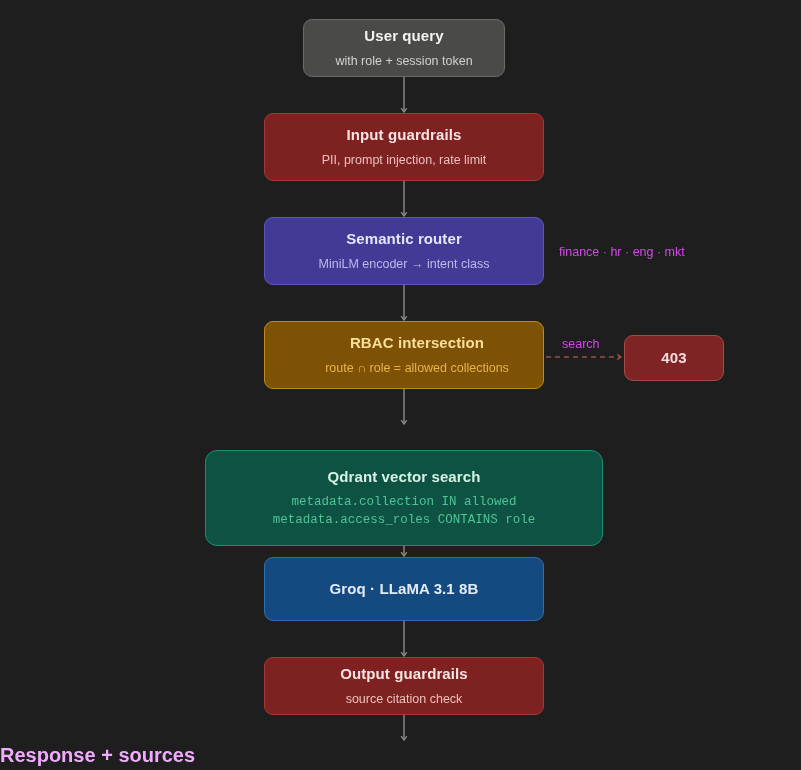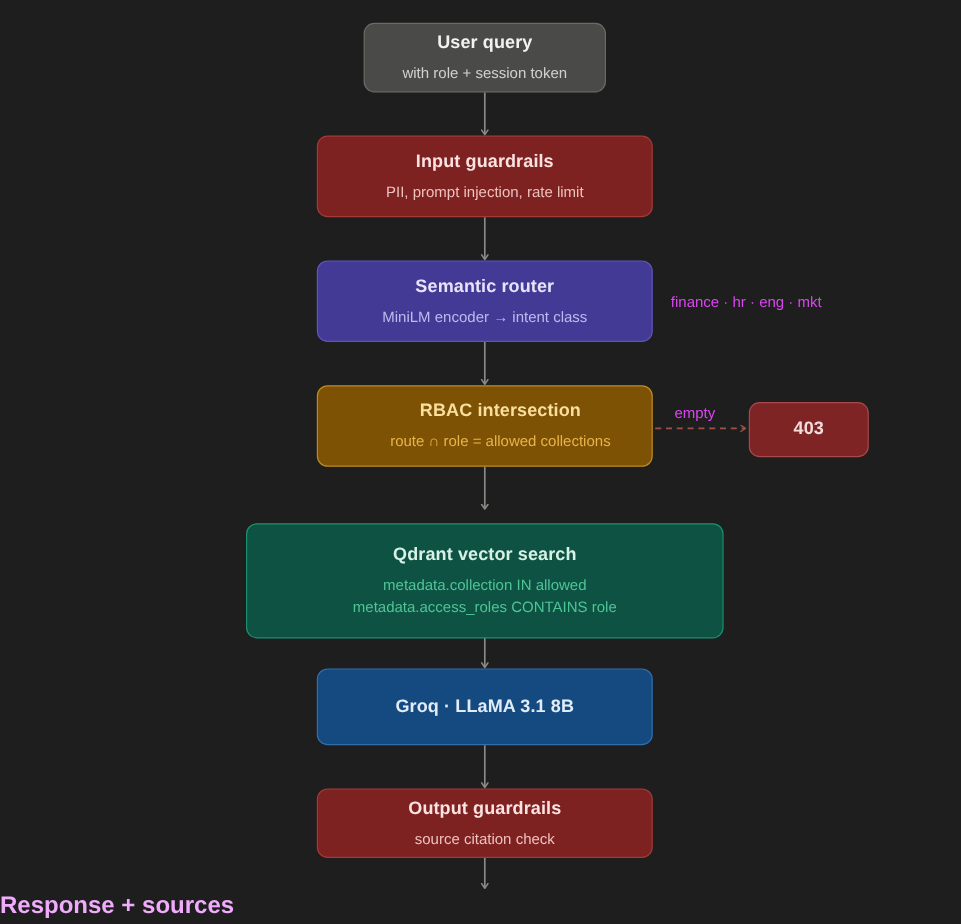--- a/index.html
+++ b/index.html
@@ -76,21 +76,21 @@
     padding-left: 40px;
   }
   .n-rbac .title { color: #fadf9c; }
   .n-rbac .sub   { color: #e8b44a; }
 
   .n-qdrant {
     background: #0e5244;
     border-color: #1e8e70;
   }
   .n-qdrant .title { color: #d5f2e4; }
-  .n-qdrant .sub   { color: #4fc495; }
+  .n-qdrant .sub   { color: #4fc495; font-family: Liberation Mono, monospace; }
 
   .n-groq {
     background: #154a80;
     border-color: #2f6fae;
   }
   .n-groq .title { color: #e1ecf8; }
   .n-groq .sub   { color: #b8cfe8; }
 
   .n-403 {
     background: #7e2424;
@@ -176,27 +176,27 @@
 
   <div class="edge-label" style="left:559px; top:245px;">finance · hr · eng · mkt</div>
 
   <div class="node n-rbac" style="left:264px; top:321px; width:280px; height:68px;">
     <div class="title">RBAC intersection</div>
     <div class="sub">
         <span class="line">route ∩ role = allowed collections</span>
       </div>
   </div>
 
-  <div class="edge-label" style="left:562px; top:337px;">empty</div>
+  <div class="edge-label" style="left:562px; top:337px;">search</div>
 
   <div class="node n-403" style="left:624px; top:335px; width:100px; height:46px;">
     <div class="title">403</div>
   </div>
 
-  <div class="node n-qdrant" style="left:205px; top:436px; width:398px; height:96px;">
+  <div class="node n-qdrant" style="left:205px; top:450px; width:398px; height:96px;border-radius:12px;">
     <div class="title">Qdrant vector search</div>
     <div class="sub">
       <span class="line">metadata.collection IN allowed</span>
       <span class="line">metadata.access_roles CONTAINS role</span>
     </div>
   </div>
 
   <div class="node n-groq" style="left:264px; top:557px; width:280px; height:64px;">
     <div class="title">Groq · LLaMA 3.1 8B</div>
   </div>

